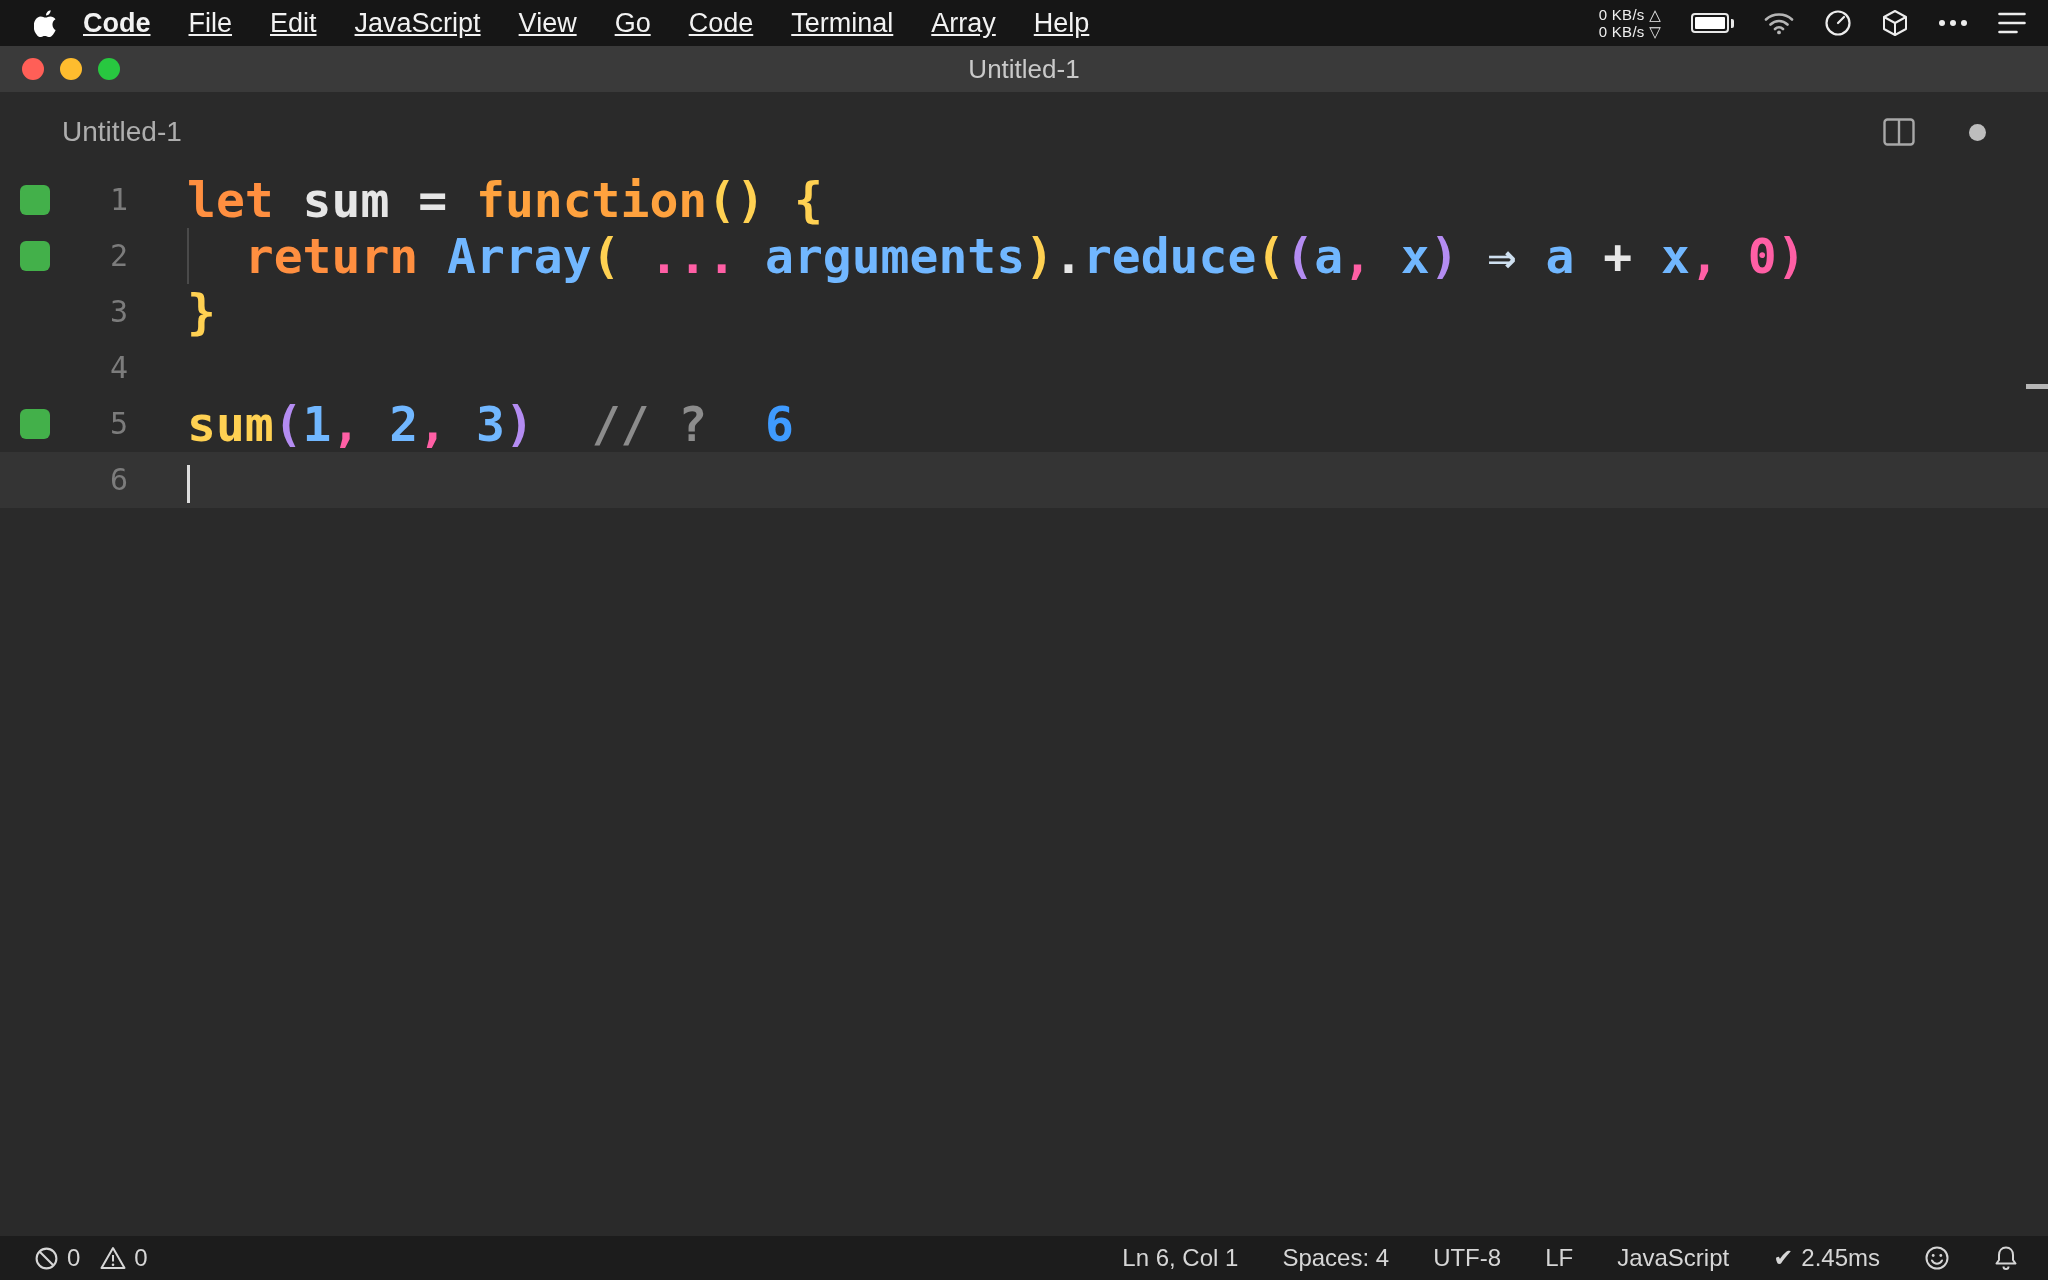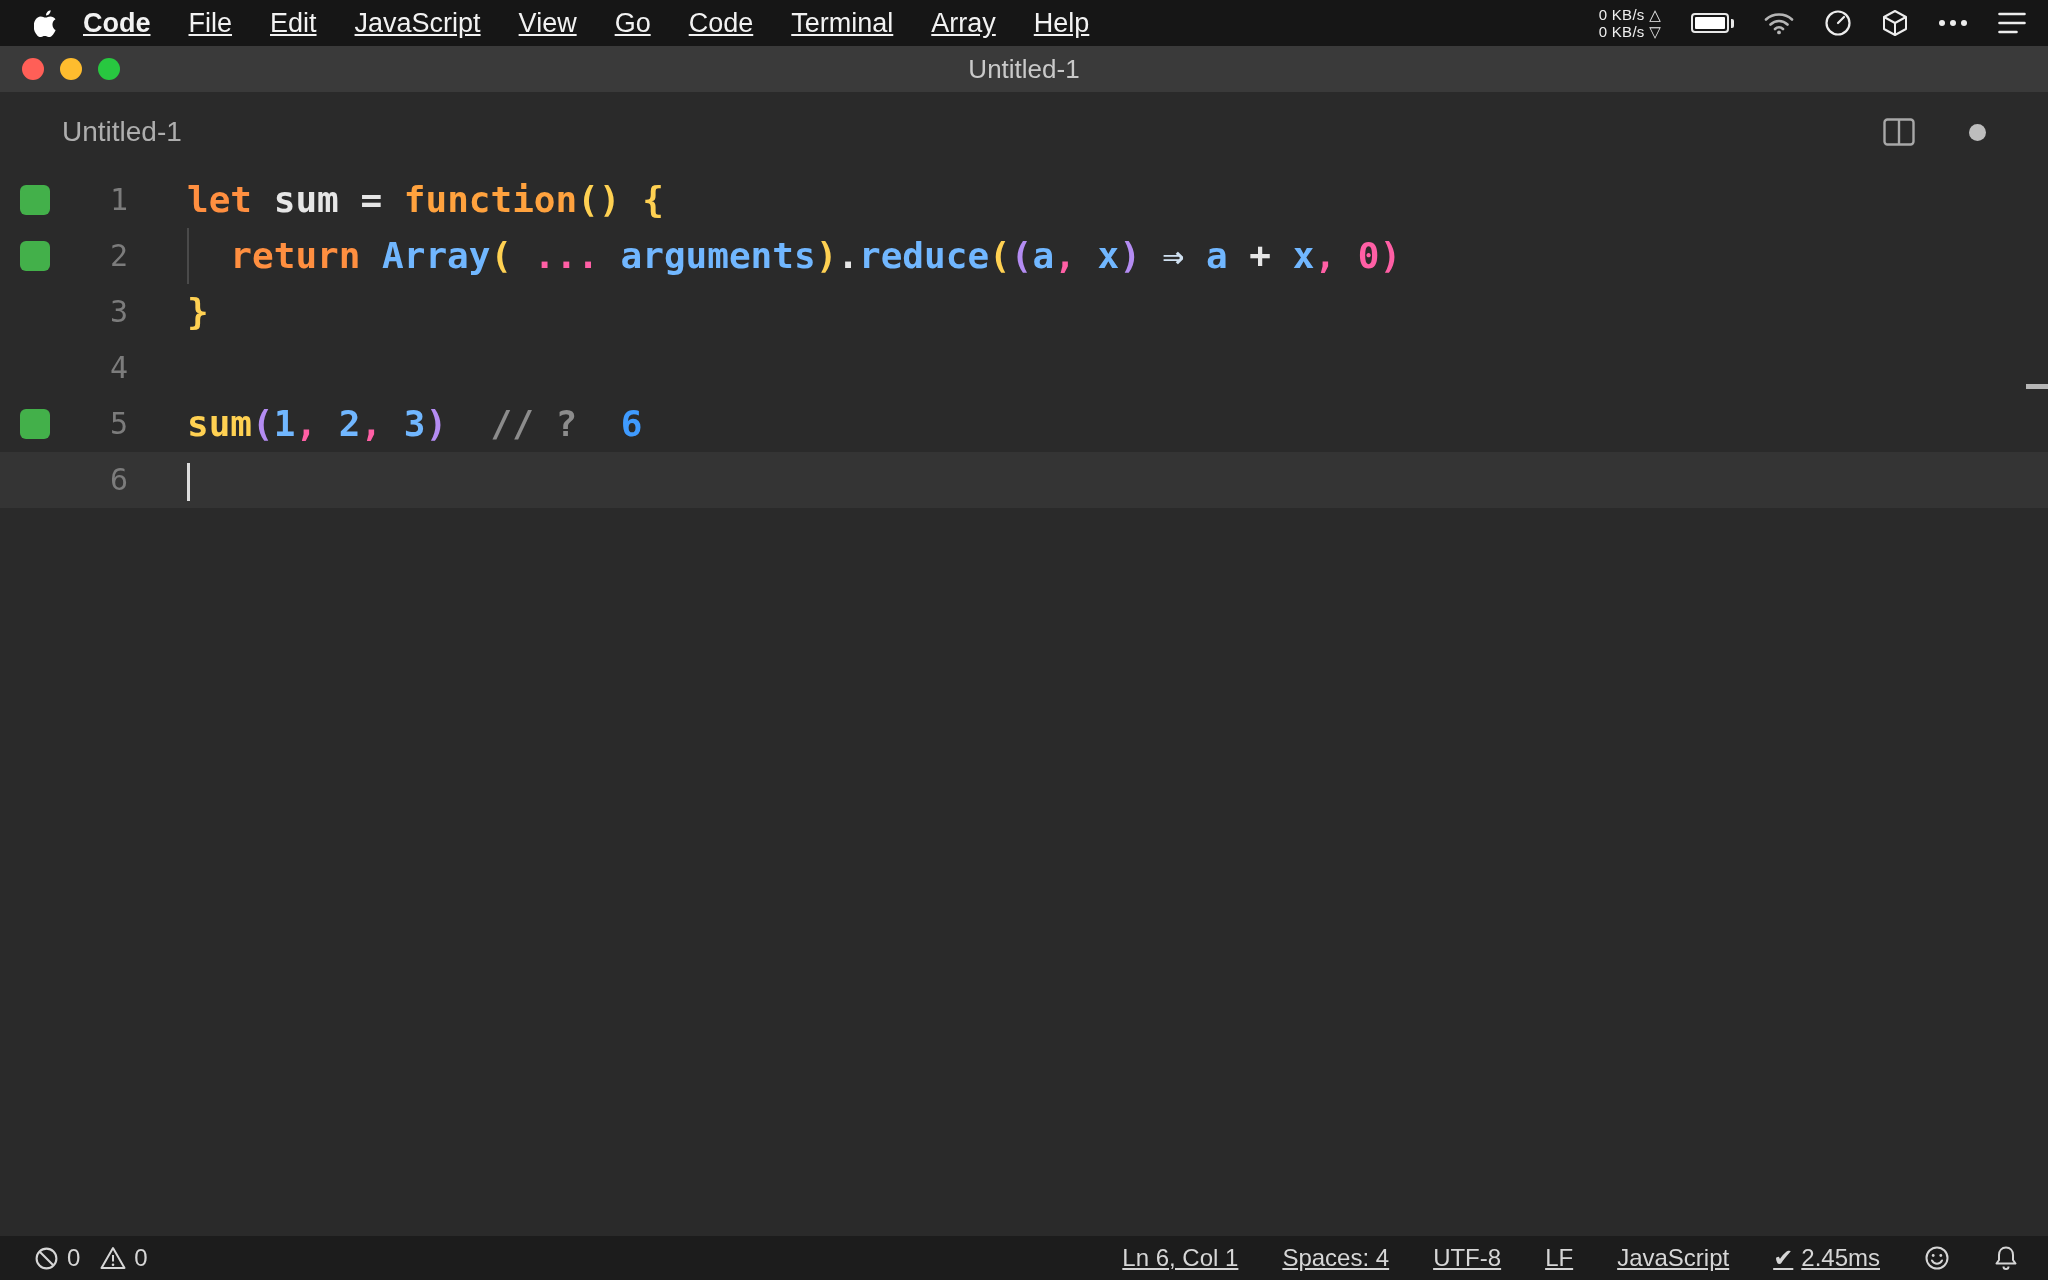--- a/index.html
+++ b/index.html
@@ -41,34 +41,34 @@
   .mod-dot { width:17px; height:17px; border-radius:50%; background:#bdbdbd; }
 
   
   .editor { position:relative; height:1064px; background:#2a2a2a; }
   .code-row { display:flex; height:56px; font-family:"DejaVu Sans Mono", monospace; }
   .code-row.active { background:rgba(255,255,255,.05); }
   .mark-col { width:52px; padding-left:20px; display:flex; align-items:center; flex:none; }
   .green-square { width:30px; height:30px; border-radius:6px; background:#43b04a; display:block; }
   .line-number { width:76px; flex:none; text-align:right; color:#7c7c7c;
                  font-size:30px; line-height:56px; }
-  .line-content { position:relative; margin-left:59px; font-size:36px; font-weight:700;
+  .line-content { position:relative; margin-left:59px; font-size:48px; font-weight:700;
                   line-height:56px; white-space:pre; }
   .indent-guide { position:absolute; left:0; top:0; bottom:0; width:2px; background:#4a4a4a; }
   .cursor { display:inline-block; width:3px; height:38px; background:#dcdcdc;
             vertical-align:middle; }
   .ruler-tick { position:absolute; right:0; top:212px; width:22px; height:5px;
                 background:#cfcfcf; opacity:.85; }
 
   
   .status-bar { height:44px; background:#1c1c1c; display:flex; align-items:center;
                 padding:0 30px 0 34px; color:#d6d6d6; font-size:24px; }
   .sb-left { display:flex; align-items:center; gap:20px; }
   .sb-group { display:flex; align-items:center; gap:8px; }
-  .sb-right { margin-left:auto; display:flex; align-items:center; gap:44px;text-decoration:underline; }
+  .sb-right { margin-left:auto; display:flex; align-items:center; gap:44px; }
   .sb-item { display:flex; align-items:center; gap:8px; white-space:nowrap; }
   svg { display:block; }
 </style>
 </head>
 <body>
 
 <div class="menu-bar">
   <span class="apple-wrap">
     <svg width="24" height="28" viewBox="0 0 24 28">
       <path fill="#ffffff" d="M16.6 1.3c.2 1.3-.4 2.6-1.2 3.5-.8 1-2.1 1.7-3.3 1.6-.2-1.2.4-2.5 1.2-3.4.8-.9 2.2-1.6 3.3-1.7zM21.6 21.1c-.6 1.4-.9 2-1.7 3.2-1.1 1.7-2.7 3.8-4.6 3.8-1.7 0-2.2-1.1-4.5-1.1s-2.8 1.1-4.5 1.1c-1.9 0-3.4-1.9-4.5-3.6C-1.3 20-.6 14.1 1.3 11c1.3-2.2 3.4-3.5 5.4-3.5 2 0 3.3 1.1 4.9 1.1 1.6 0 2.6-1.1 4.9-1.1 1.8 0 3.7 1 5 2.7-4.4 2.4-3.7 8.7.1 10.9z"></path>

